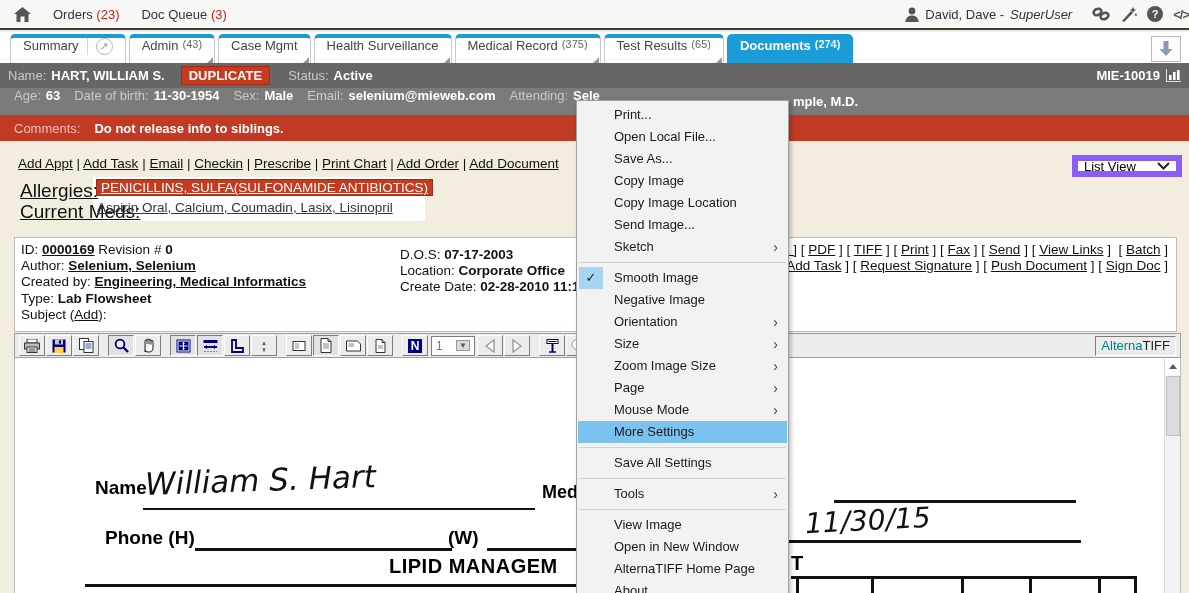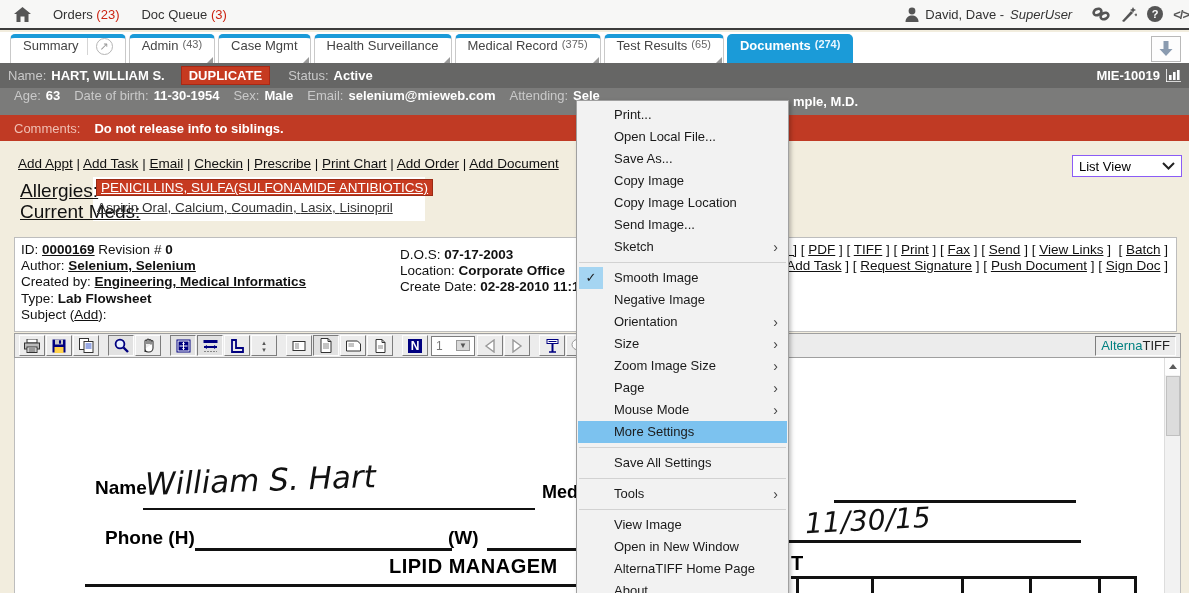--- a/index.html
+++ b/index.html
@@ -53,21 +53,21 @@
   .att-right { position:absolute; left:793px; top:6px; font-weight:bold; }
   .combar { position:absolute; left:0; top:115px; width:1189px; height:26px; background:#c03a24; color:#fff;
             display:flex; align-items:center; font-size:13px; }
   .combar .lbl { color:#f0bfb3; margin:0 14px; }
   .combar .val { font-weight:bold; }
 
   
   .actions { position:absolute; left:18px; top:156px; font-size:13.5px; color:#111; }
   .alink { color:#111; text-decoration:underline; cursor:pointer; }
   .actions span.sep { text-decoration:none; }
-  .viewsel { position:absolute; left:1072px; top:155px; width:110px; height:22px; background:#fff; border:1px solid #8b5cf6;
+  .viewsel { position:absolute; left:1072px; top:155px; width:110px; height:22px; background:#fff; border:6px solid #8b5cf6;
              font-size:13px; display:flex; align-items:center; padding:0 6px; cursor:pointer; color:#000; }
   .viewsel .varr { margin-left:auto; }
 
   
   .medpanel { position:absolute; left:93px; top:177px; width:332px; height:44px; background:#fff; }
   .sideLbl { position:absolute; left:20px; font-size:19px; color:#111; text-decoration:underline; cursor:pointer; }
   .allergy-box { position:absolute; left:96px; top:179px; background:#c63a20; border:1px solid #9c2a14; color:#fff;
                  font-size:13.5px; padding:0 4px; text-decoration:underline; cursor:pointer; white-space:nowrap; }
   .meds { position:absolute; left:97px; top:200px; font-size:13.5px; color:#333; white-space:nowrap; }
   .medlink { color:#333; text-decoration:underline; cursor:pointer; }

